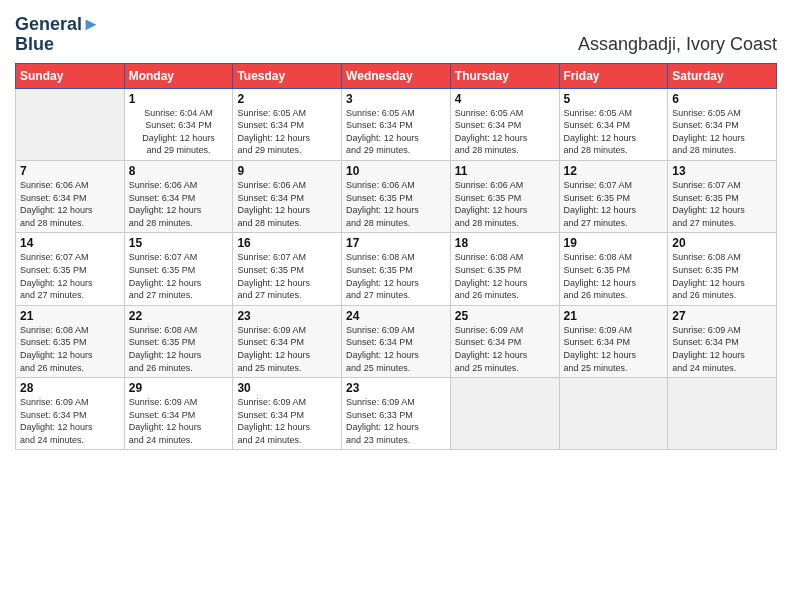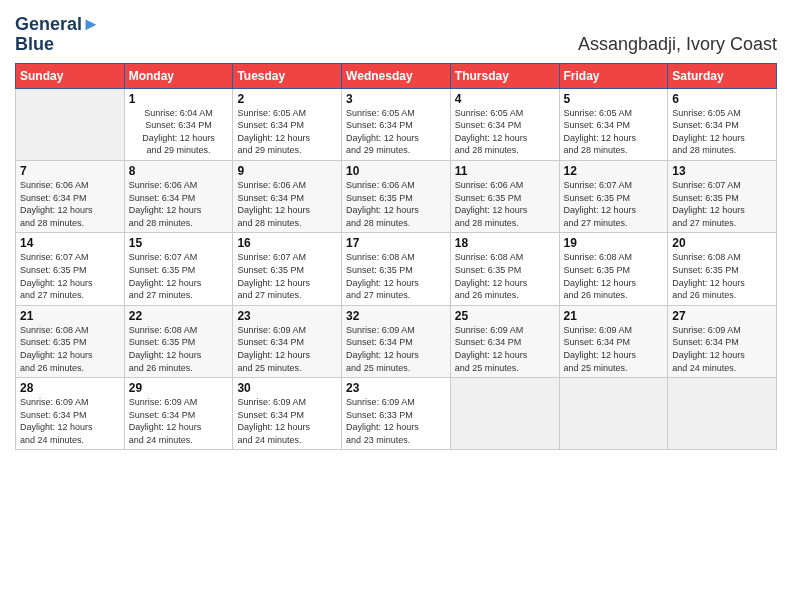--- a/index.html
+++ b/index.html
@@ -289,21 +289,21 @@
 and 26 minutes.</div>
           </td>
           <td>
             <span class="day-num">23</span>
             <div class="day-info" style="white-space: pre-line;">Sunrise: 6:09 AM
 Sunset: 6:34 PM
 Daylight: 12 hours
 and 25 minutes.</div>
           </td>
           <td>
-            <span class="day-num">32</span>
+            <span class="day-num">24</span>
             <div class="day-info" style="white-space: pre-line;">Sunrise: 6:09 AM
 Sunset: 6:34 PM
 Daylight: 12 hours
 and 25 minutes.</div>
           </td>
           <td>
             <span class="day-num">25</span>
             <div class="day-info" style="white-space: pre-line;">Sunrise: 6:09 AM
 Sunset: 6:34 PM
 Daylight: 12 hours

